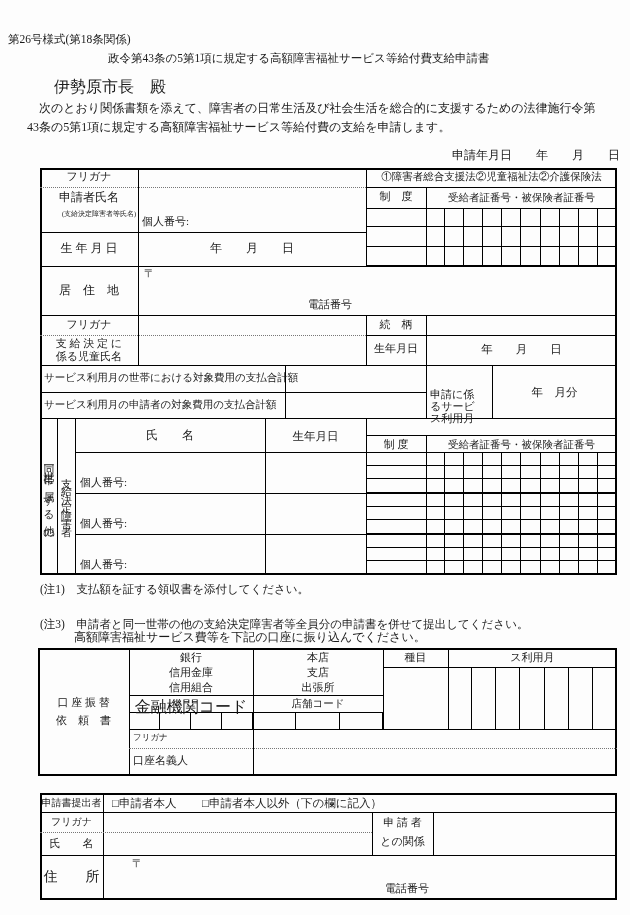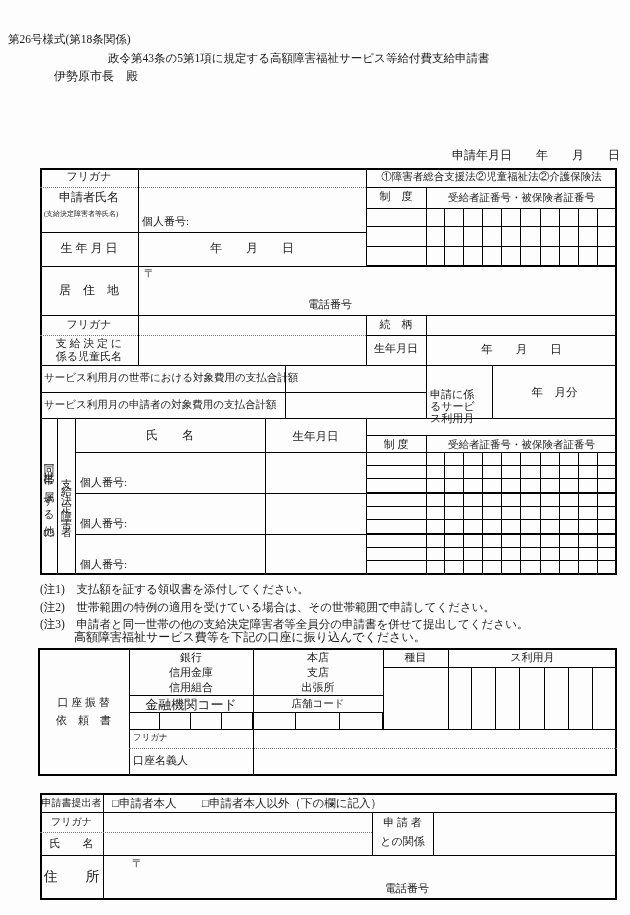--- a/index.html
+++ b/index.html
@@ -16,21 +16,22 @@
   .vtext{position:absolute;writing-mode:vertical-rl;text-orientation:upright;
          display:flex;align-items:center;justify-content:center;}
 </style>
 </head>
 <body>
 
 <div class="page">
 
   <div class="t" style="left:8px;top:32px;font-size:11.5px">第26号様式(第18条関係)</div>
   <div class="t" style="left:108px;top:51px;font-size:11.5px">政令第43条の5第1項に規定する高額障害福祉サービス等給付費支給申請書</div>
-  <div class="t" style="left:54px;top:69px;font-size:12px">伊勢原市長　殿</div>
+  <div class="t" style="left:54px;top:77px;font-size:16px">伊勢原市長　殿</div>
+  <div class="t" style="left:27px;top:99px;width:580px;font-size:12px;line-height:19px;white-space:normal;text-indent:12px">次のとおり関係書類を添えて、障害者の日常生活及び社会生活を総合的に支援するための法律施行令第 43条の5第1項に規定する高額障害福祉サービス等給付費の支給を申請します。</div>
   <div class="t" style="left:452px;top:148px;font-size:12px">申請年月日　　年　　月　　日</div>
 
   <div class="box" style="left:40px;top:168px;width:577px;height:407px"></div>
 
   <div class="vl" style="left:138px;top:168px;height:197px"></div>
   <div class="vl" style="left:366px;top:168px;height:98px"></div>
   <div class="vl" style="left:366px;top:315px;height:50px"></div>
   <div class="vl" style="left:366px;top:418px;height:157px"></div>
   <div class="vl" style="left:426px;top:187px;height:79px"></div>
   <div class="vl" style="left:426px;top:315px;height:50px"></div>
@@ -61,21 +62,21 @@
   <div class="grid" style="left:366px;top:208px;width:251px;height:58px;background:repeating-linear-gradient(180deg,transparent 0,transparent 18.33px,#000 18.33px,#000 19.33px)"></div>
   <div class="grid" style="left:426px;top:208px;width:191px;height:58px;background:repeating-linear-gradient(90deg,transparent 0,transparent 18.1px,#000 18.1px,#000 19.1px)"></div>
   <div class="grid" style="left:366px;top:452px;width:251px;height:123px;background:repeating-linear-gradient(180deg,transparent 0,transparent 12.67px,#000 12.67px,#000 13.67px)"></div>
   <div class="grid" style="left:426px;top:452px;width:191px;height:123px;background:repeating-linear-gradient(90deg,transparent 0,transparent 18.1px,#000 18.1px,#000 19.1px)"></div>
 
   <div class="t c" style="left:40px;top:170px;width:98px;font-size:11px">フリガナ</div>
   <div class="t c" style="left:368px;top:170px;width:247px;font-size:10.5px">①障害者総合支援法②児童福祉法②介護保険法</div>
   <div class="t c" style="left:40px;top:190px;width:98px;font-size:12px">申請者氏名</div>
   <div class="t c" style="left:366px;top:190px;width:60px;font-size:11px">制　度</div>
   <div class="t c" style="left:426px;top:191px;width:191px;font-size:10.5px">受給者証番号・被保険者証番号</div>
-  <div class="t c" style="left:32px;top:210px;width:98px;font-size:7px">(支給決定障害者等氏名)</div>
+  <div class="t c" style="left:50px;top:210px;width:98px;font-size:7px">(支給決定障害者等氏名)</div>
   <div class="t" style="left:142px;top:215px;font-size:11px">個人番号:</div>
   <div class="t c" style="left:40px;top:241px;width:98px;font-size:12px">生 年 月 日</div>
   <div class="t c" style="left:138px;top:241px;width:228px;font-size:12px">年　　月　　日</div>
   <div class="t c" style="left:40px;top:283px;width:98px;font-size:12px">居　住　地</div>
   <div class="t" style="left:144px;top:267px;font-size:11px">〒</div>
   <div class="t" style="left:308px;top:298px;font-size:11px">電話番号</div>
   <div class="t c" style="left:40px;top:318px;width:98px;font-size:11px">フリガナ</div>
   <div class="t c" style="left:40px;top:337px;width:98px;font-size:11px">支 給 決 定 に</div>
   <div class="t c" style="left:40px;top:350px;width:98px;font-size:11px">係る児童氏名</div>
   <div class="t c" style="left:366px;top:318px;width:60px;font-size:11px">続　柄</div>
@@ -92,21 +93,20 @@
   <div class="vtext" style="left:57px;top:424px;width:18px;height:146px;font-size:11px;letter-spacing:8px">支給決定障害者</div>
   <div class="t c" style="left:75px;top:428px;width:190px;font-size:12px">氏　　名</div>
   <div class="t c" style="left:265px;top:429px;width:101px;font-size:11.5px">生年月日</div>
   <div class="t c" style="left:366px;top:438px;width:60px;font-size:11px">制 度</div>
   <div class="t c" style="left:426px;top:438px;width:191px;font-size:10.5px">受給者証番号・被保険者証番号</div>
   <div class="t" style="left:80px;top:476px;font-size:11px">個人番号:</div>
   <div class="t" style="left:80px;top:517px;font-size:11px">個人番号:</div>
   <div class="t" style="left:80px;top:558px;font-size:11px">個人番号:</div>
 
   <div class="t" style="left:40px;top:582px;font-size:11.5px">(注1)　支払額を証する領収書を添付してください。</div>
-  <div class="t" style="left:40px;top:600px;font-size:11.5px">(注2)　世帯範囲の特例の適用を受けている場合は、その世帯範囲で申請してください。</div>
   <div class="t" style="left:40px;top:617px;font-size:11.5px">(注3)　申請者と同一世帯の他の支給決定障害者等全員分の申請書を併せて提出してください。</div>
 
   <div class="t" style="left:74px;top:630px;font-size:12px">高額障害福祉サービス費等を下記の口座に振り込んでください。</div>
   <div class="box" style="left:38px;top:648px;width:579px;height:128px"></div>
 
   <div class="vl" style="left:129px;top:648px;height:128px"></div>
   <div class="vl" style="left:253px;top:648px;height:128px"></div>
   <div class="vl" style="left:383px;top:648px;height:81px"></div>
   <div class="vl" style="left:448px;top:648px;height:81px"></div>
   <div class="hl" style="left:383px;top:667px;width:234px"></div>
@@ -122,21 +122,21 @@
   <div class="t c" style="left:38px;top:696px;width:91px;font-size:11px">口 座 振 替</div>
   <div class="t c" style="left:38px;top:714px;width:91px;font-size:11px">依　頼　書</div>
   <div class="t c" style="left:129px;top:651px;width:124px;font-size:11px">銀行</div>
   <div class="t c" style="left:129px;top:666px;width:124px;font-size:11px">信用金庫</div>
   <div class="t c" style="left:129px;top:681px;width:124px;font-size:11px">信用組合</div>
   <div class="t c" style="left:253px;top:651px;width:130px;font-size:11px">本店</div>
   <div class="t c" style="left:253px;top:666px;width:130px;font-size:11px">支店</div>
   <div class="t c" style="left:253px;top:681px;width:130px;font-size:11px">出張所</div>
   <div class="t c" style="left:383px;top:651px;width:65px;font-size:11px">種目</div>
   <div class="t c" style="left:448px;top:651px;width:169px;font-size:11px">ス利用月</div>
-  <div class="t c" style="left:129px;top:697px;width:124px;font-size:13px">金融機関コード</div>
+  <div class="t c" style="left:129px;top:697px;width:124px;font-size:16px">金融機関コード</div>
   <div class="t c" style="left:253px;top:697px;width:130px;font-size:10.5px">店舗コード</div>
   <div class="t" style="left:133px;top:732px;font-size:8.5px">フリガナ</div>
   <div class="t" style="left:133px;top:754px;font-size:11px">口座名義人</div>
 
   <div class="box" style="left:40px;top:793px;width:577px;height:107px"></div>
   <div class="vl" style="left:103px;top:793px;height:107px"></div>
   <div class="vl" style="left:372px;top:812px;height:43px"></div>
   <div class="vl" style="left:433px;top:812px;height:43px"></div>
   <div class="hl" style="left:40px;top:812px;width:577px"></div>
   <div class="hl dot" style="left:40px;top:832px;width:332px"></div>

